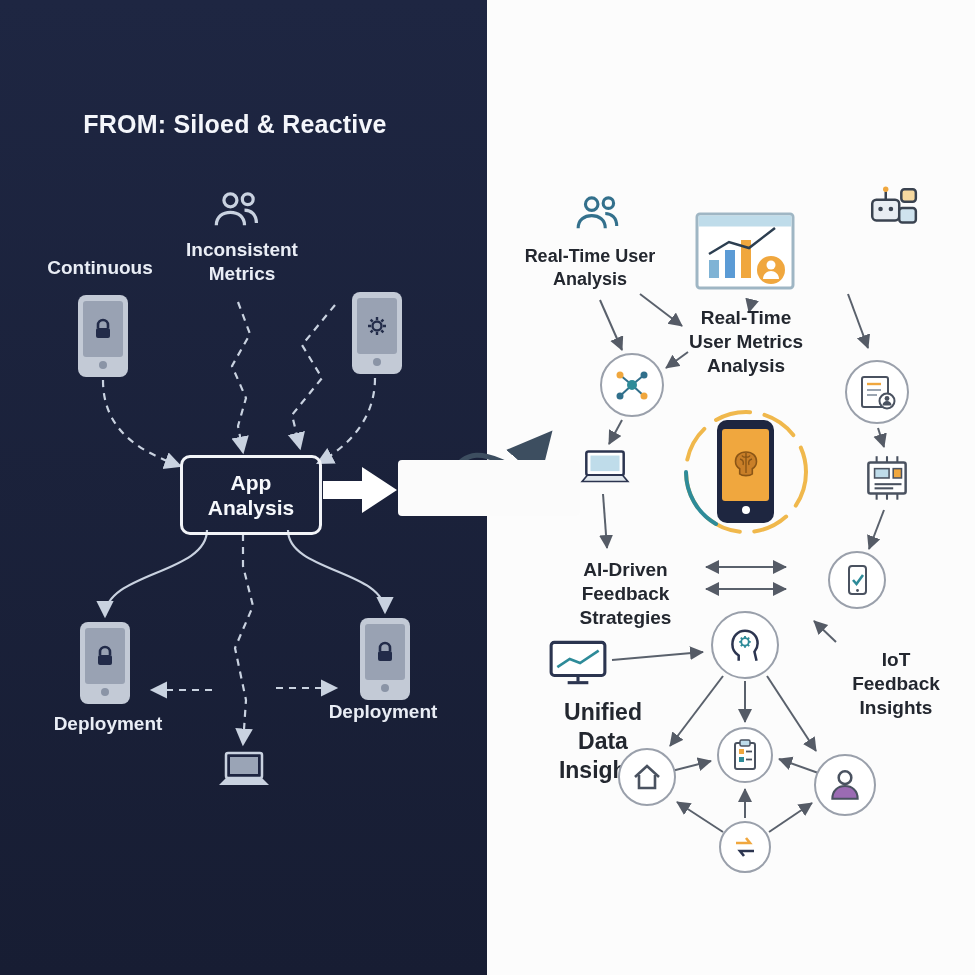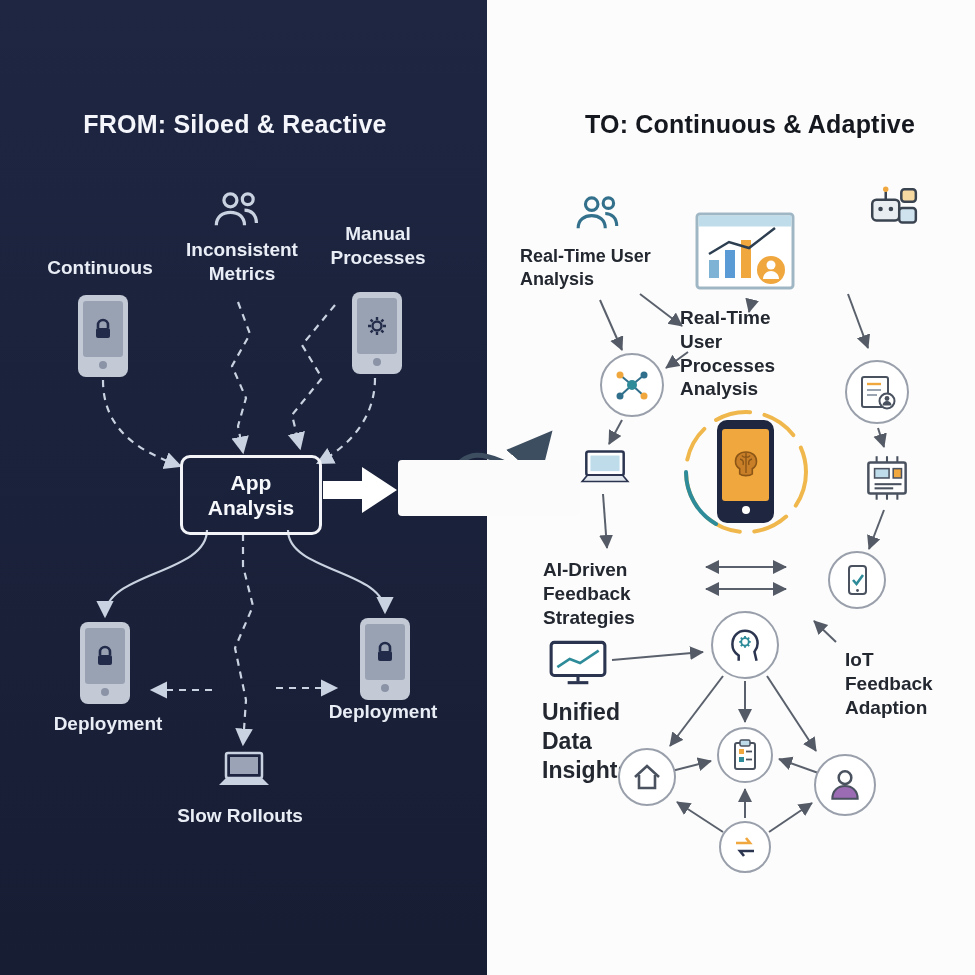--- a/index.html
+++ b/index.html
@@ -8,21 +8,21 @@
   .panel-left{position:absolute;left:0;top:0;width:487px;height:975px;background:linear-gradient(180deg,#1e2642 0%,#171d33 100%);}
   .panel-right{position:absolute;left:487px;top:0;width:488px;height:975px;background:#fcfcfc;}
   .overlay{position:absolute;left:0;top:0;z-index:1;pointer-events:none;}
   .lnL{stroke:#c9d2e0;stroke-width:2.2;fill:none;}
   .dashL{stroke-dasharray:7 6;}
   .lnR{stroke:#5a616c;stroke-width:2;fill:none;}
   .title{position:absolute;z-index:2;font-weight:bold;font-size:25px;text-align:center;letter-spacing:.2px;}
   .title-left{color:#f4f6fb;}
   .title-right{color:#15181f;}
   .lbl{position:absolute;z-index:2;color:#e9edf5;font-weight:bold;font-size:19px;line-height:1.25;text-align:center;}
-  .rlbl{position:absolute;z-index:2;color:#23272f;font-weight:bold;font-size:18px;line-height:1.25;}
+  .rlbl{position:absolute;z-index:2;color:#23272f;font-weight:bold;font-size:18px;line-height:1.25;text-align:center;}
   .phone{position:absolute;z-index:2;width:50px;height:82px;background:#c3cad6;border-radius:8px;padding:6px 5px 4px;box-sizing:border-box;}
   .phone-screen{width:100%;height:56px;background:#99a2b3;border-radius:3px;display:flex;align-items:center;justify-content:center;}
   .phone-screen svg{width:24px;height:24px;}
   .phone-btn{width:8px;height:8px;border-radius:50%;background:#8a94a6;margin:4px auto 0;}
   .app-box{position:absolute;z-index:2;left:180px;top:455px;width:136px;height:74px;border:3px solid #f2f4f8;border-radius:10px;display:flex;align-items:center;justify-content:center;text-align:center;color:#f6f8fc;font-weight:bold;font-size:21px;line-height:1.2;}
   .app-box span{display:block;width:92px;}
   .icon{position:absolute;z-index:2;}
   .trans-band{position:absolute;z-index:1;left:398px;top:460px;width:182px;height:56px;background:#fbfbfb;border-radius:4px;}
   .trans-label{position:absolute;z-index:2;left:400px;top:476px;width:178px;text-align:center;font-size:21px;font-weight:600;color:#23272f;}
   .cnode{position:absolute;z-index:2;background:#ffffff;border:2px solid #9aa0ab;border-radius:50%;display:flex;align-items:center;justify-content:center;box-sizing:border-box;}
@@ -102,21 +102,20 @@
     <g fill="none" stroke="#c9d2e0" stroke-width="3">
       <circle cx="17" cy="9" r="6"></circle>
       <path d="M4 32 c0-8 6-12 13-12 s13 4 13 12"></path>
       <circle cx="33" cy="8" r="5"></circle>
       <path d="M30 18 c6 0 11 4 11 12"></path>
     </g>
   </svg>
 
   <div class="lbl" style="left:168px;top:238px;width:148px;">Inconsistent Metrics</div>
 
-  <div class="lbl" style="left:320px;top:222px;width:116px;">Manual Processes</div>
 
   <div class="lbl" style="left:30px;top:256px;width:140px;">Continuous</div>
 
   <div class="phone" style="left:78px;top:295px;">
     <div class="phone-screen">
       <svg viewBox="0 0 24 24">
         <path d="M7 11 V8 a5 5 0 0 1 10 0 V11" fill="none" stroke="#222b49" stroke-width="2.6"></path>
         <rect x="5" y="11" width="14" height="10" rx="2" fill="#222b49"></rect>
       </svg>
     </div>
@@ -162,25 +161,23 @@
   <div class="lbl" style="left:38px;top:712px;width:140px;">Deployment</div>
 
   <div class="lbl" style="left:313px;top:700px;width:140px;">Deployment</div>
 
   <svg class="icon" style="left:214px;top:750px;width:60px;height:42px;" viewBox="0 0 60 42">
     <rect x="12" y="3" width="36" height="25" rx="2" fill="#1d2440" stroke="#c9d2e0" stroke-width="2.5"></rect>
     <rect x="16" y="7" width="28" height="17" fill="#9aa4b6"></rect>
     <path d="M5 35 h50 l-7 -7 H12 z" fill="#c9d2e0"></path>
   </svg>
 
-  <div class="lbl" style="left:160px;top:804px;width:160px;">Slow Rollouts</div>
 
   <div class="trans-band"></div>
 
-  <div class="title title-right" style="left:555px;top:110px;width:390px;">TO: Continuous &amp; Adaptive</div>
 
   <svg class="icon" style="left:574px;top:194px;width:50px;height:37px;" viewBox="0 0 48 34">
     <g fill="none" stroke="#33708c" stroke-width="3">
       <circle cx="17" cy="9" r="6"></circle>
       <path d="M4 32 c0-8 6-12 13-12 s13 4 13 12"></path>
       <circle cx="33" cy="8" r="5"></circle>
       <path d="M30 18 c6 0 11 4 11 12"></path>
     </g>
   </svg>
 
@@ -204,21 +201,21 @@
       <line x1="19" y1="16" x2="19" y2="8"></line>
       <rect x="34" y="6" width="14" height="12" rx="3" fill="#f6d9a0"></rect>
       <rect x="32" y="24" width="16" height="14" rx="3" fill="#cfe3ee"></rect>
     </g>
     <circle cx="19" cy="6" r="2.6" fill="#f0a73e"></circle>
     <circle cx="14" cy="25" r="2.2" fill="#3a4350"></circle>
     <circle cx="24" cy="25" r="2.2" fill="#3a4350"></circle>
   </svg>
 
 
-  <div class="rlbl" style="left:680px;top:306px;width:132px;font-size:19px;">Real-Time User Processes Analysis</div>
+  <div class="rlbl" style="left:680px;top:306px;width:132px;font-size:19px;">Real-Time User Metrics Analysis</div>
 
   <div class="cnode" style="left:600px;top:353px;width:64px;height:64px;">
     <svg style="width:40px;height:40px;" viewBox="0 0 40 40">
       <g stroke="#31708c" stroke-width="2" fill="none">
         <line x1="20" y1="20" x2="8" y2="10"></line>
           <line x1="20" y1="20" x2="32" y2="10"></line>
         <line x1="20" y1="20" x2="8" y2="31"></line>
           <line x1="20" y1="20" x2="32" y2="31"></line>
       </g>
       <circle cx="20" cy="20" r="5" fill="#2e8b99"></circle>
@@ -300,21 +297,21 @@
 
   <svg class="icon" style="left:547px;top:638px;width:62px;height:48px;" viewBox="0 0 60 46">
     <rect x="4" y="4" width="52" height="32" rx="3" fill="#ffffff" stroke="#2c3550" stroke-width="3"></rect>
     <polyline points="10,28 22,20 32,24 50,12" fill="none" stroke="#2e8b99" stroke-width="2.6"></polyline>
     <line x1="30" y1="36" x2="30" y2="42" stroke="#2c3550" stroke-width="3"></line>
     <line x1="20" y1="43" x2="40" y2="43" stroke="#2c3550" stroke-width="3"></line>
   </svg>
 
   <div class="rlbl" style="left:542px;top:698px;width:122px;font-size:23px;">Unified Data Insights</div>
 
-  <div class="rlbl" style="left:845px;top:648px;width:102px;font-size:19px;">IoT Feedback Adaption</div>
+  <div class="rlbl" style="left:845px;top:648px;width:102px;font-size:19px;">IoT Feedback Insights</div>
 
   <div class="cnode" style="left:618px;top:748px;width:58px;height:58px;">
     <svg style="width:36px;height:36px;" viewBox="0 0 36 36">
       <path d="M6 18 L18 7 L30 18" fill="none" stroke="#4a5260" stroke-width="2.6"></path>
       <path d="M10 16 v13 h16 v-13" fill="none" stroke="#4a5260" stroke-width="2.6"></path>
     </svg>
   </div>
 
   <div class="cnode" style="left:717px;top:727px;width:56px;height:56px;">
     <svg style="width:36px;height:36px;" viewBox="0 0 36 36">

